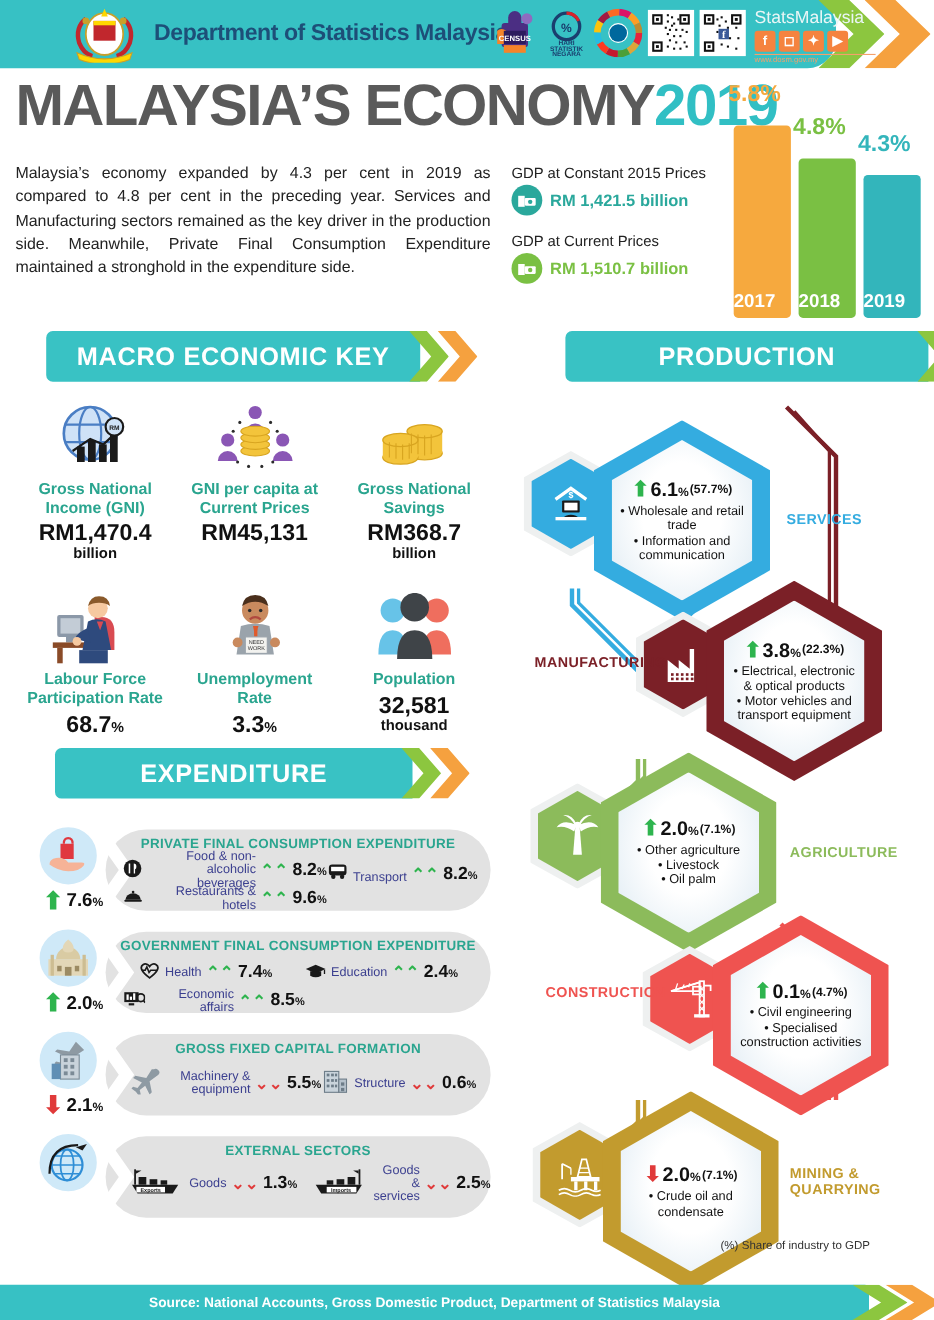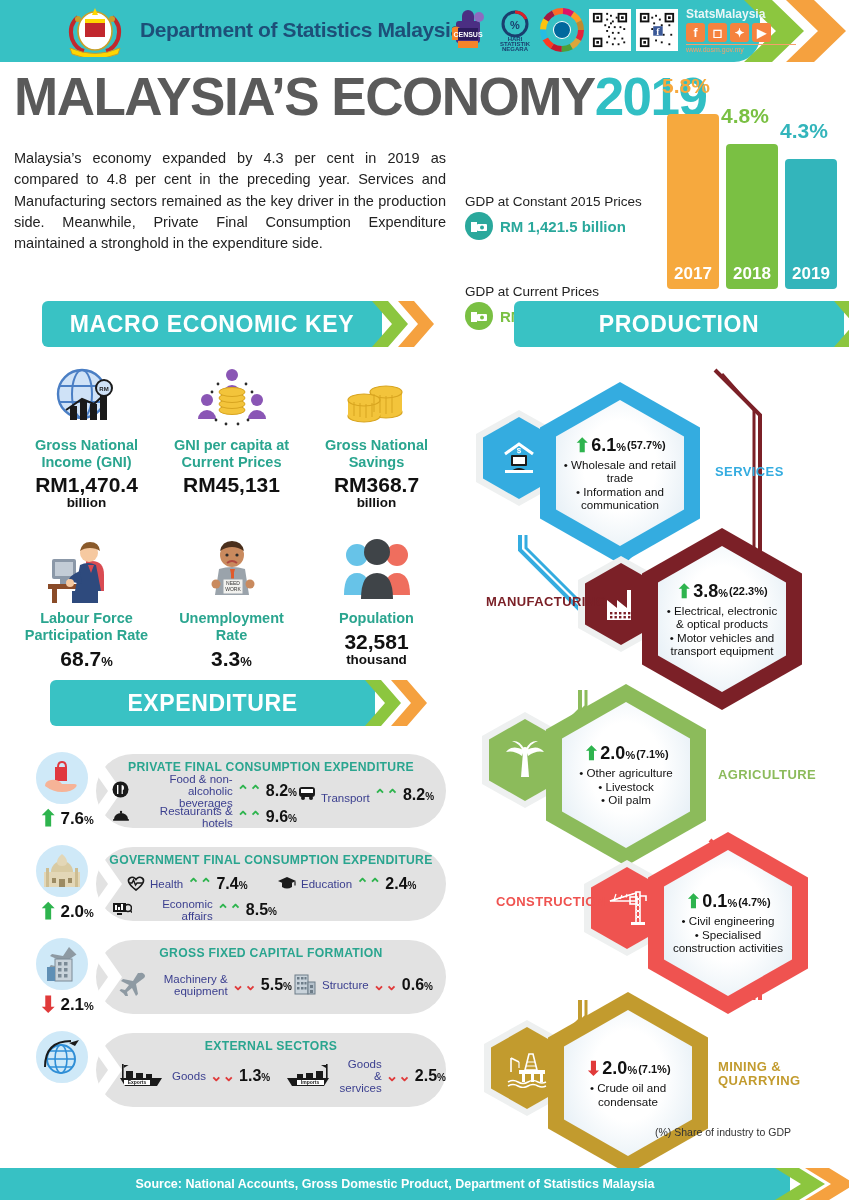--- a/index.html
+++ b/index.html
@@ -24,50 +24,50 @@
   .hdr-title {
     position:absolute; left:140px; top:18px;
     font-size:21px; font-weight:bold; color:#1d4f78;
     letter-spacing:-0.4px; white-space:nowrap;
   }
   .logo-row { position:absolute; left:448px; top:8px; display:flex; gap:5px; align-items:center; }
   .logo-box { height:44px; display:flex; align-items:center; }
   .qr { width:42px; height:42px; background:#fff; padding:2px; }
   .qr-inner { width:100%; height:100%; }
   .statsmy { position:absolute; left:686px; top:8px; width:110px; text-align:left; }
-  .statsmy .sm-t { font-size:12px; font-weight:bold; color:#f5833f; line-height:1.1; }
+  .statsmy .sm-t { font-size:16px; font-weight:normal; color:#f5833f; line-height:1.1; }
   .statsmy .sm-t span { color:#eaf6f6; }
   .sm-icons { display:flex; gap:3px; margin-top:2px; }
   .sm-ic { width:19px; height:19px; background:#f5833f; border-radius:3px; color:#fff;
            font-size:12px; display:flex; align-items:center; justify-content:center; font-weight:bold;}
   .sm-url { font-size:7px; color:#f5a06a; margin-top:2px; border-top:1px solid #f5a06a; padding-top:1px;}
 
   
   .title {
     position:absolute; left:14px; top:66px;
     font-size:53px; font-weight:bold; color:#5a5a5a;
     letter-spacing:-1.5px; font-family:"Liberation Sans", sans-serif;
   }
   .title .yr { color:#31bfc4; }
   .intro {
     position:absolute; left:14px; top:148px; width:432px;
     font-size:14.5px; line-height:1.47; color:#222; text-align:justify;
   }
 
   
   .gdp-labels { position:absolute; left:465px; top:150px; width:195px; }
-  .gdp-lab { font-size:13.5px; color:#222; margin-bottom:3px;margin-top:44px; }
+  .gdp-lab { font-size:13.5px; color:#222; margin-bottom:3px; }
   .gdp-row { display:flex; align-items:center; gap:7px; margin-bottom:16px; }
   .gdp-ico { width:28px; height:28px; border-radius:50%; flex:none;
              display:flex;align-items:center;justify-content:center; color:#fff; font-size:13px;}
   .gdp-val { font-size:15px; font-weight:bold; }
 
   .bars { position:absolute; left:663px; top:74px; width:180px; height:215px; }
   .bar { position:absolute; bottom:0; width:52px; border-radius:4px; }
-  .bar-lbl { position:absolute; bottom:5px; width:52px; text-align:center;
+  .bar-lbl { position:absolute; bottom:5px; width:52px; text-align:left;
              color:#fff; font-size:17px; font-weight:bold; }
   .bar-pct { position:absolute; width:62px; text-align:left; font-size:21px; font-weight:bold; }
 
   
   .banner { position:absolute; height:46px; }
   .banner .bg { position:absolute; left:0; top:0; height:46px; background:#39c2c4;
                 border-top-left-radius:6px; border-bottom-left-radius:6px;
                 border-top-right-radius:4px;}
   .banner .txt { position:absolute; top:0; height:46px; line-height:46px; width:100%;
                  text-align:center; color:#fff; font-size:23px; font-weight:bold; letter-spacing:0.6px; }

